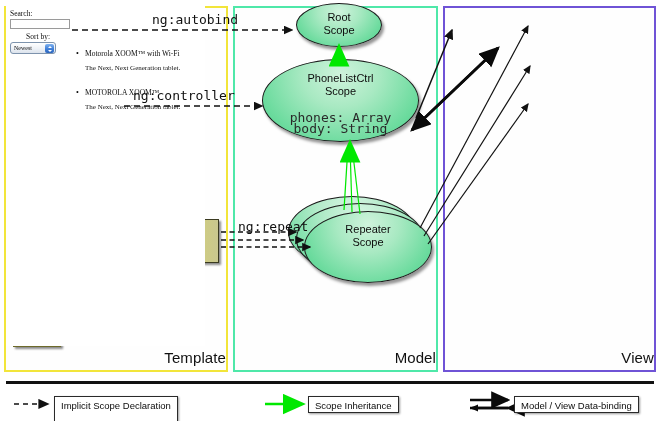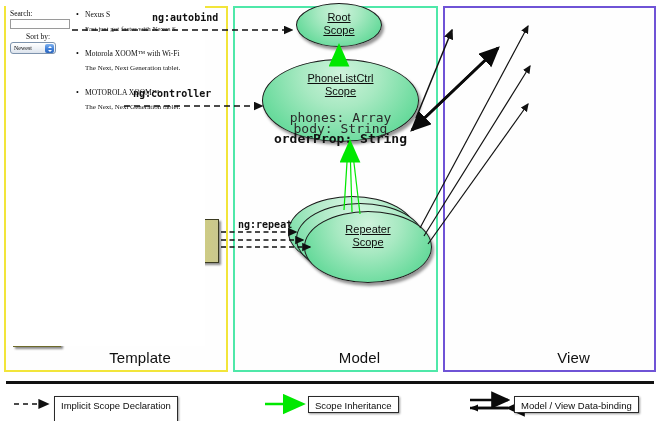--- a/index.html
+++ b/index.html
@@ -31,25 +31,24 @@
     box-sizing: border-box;
   }
   .col-template { left: 4px;  width: 224px; border: 2px solid #f2e53a; }
   .col-model    { left: 233px; width: 205px; border: 2px solid #4fe8a9; }
   .col-view     { left: 443px; width: 213px; border: 2px solid #6f53d6; }
 
   .col-label {
     position: absolute;
     bottom: 4px;
     width: 100%;
-    text-align: center;
+    text-align: right;
     font-size: 15px;
     color: #101010;
     letter-spacing: .1px;
-    margin-left: 24px;
   }
 
   
   .codebox {
     position: absolute;
     background: linear-gradient(to bottom, #f6f272 0%, #efe94e 45%, #e9e23c 100%);
     border: 1px solid #6d6a2a;
     box-shadow: 2px 2px 2px rgba(0,0,0,.45);
     font-family: "DejaVu Sans Mono", monospace;
     font-size: 8px;
@@ -76,21 +75,20 @@
     background: radial-gradient(ellipse at 50% 18%, #cff3dc 0%, #a8e9c2 35%, #6fdca0 72%, #48cf89 100%);
     box-shadow: 2px 3px 3px rgba(0,0,0,.42);
     box-sizing: border-box;
     text-align: center;
     color: #0c0c0c;
   }
   .ellipse .title {
     font-family: "Liberation Sans", sans-serif;
     font-size: 11px;
     line-height: 12.5px;
-    text-decoration: underline;
   }
   .ellipse .props {
     font-family: "DejaVu Sans Mono", monospace;
     font-size: 13px;
     line-height: 10.5px;
     color: #2a2a2a;
     margin-top: 16px;
   }
   .ellipse .props .b { font-weight: bold; color: #111; }
 
@@ -176,22 +174,22 @@
     font-size: 7px;
     color: #111;
     margin-top: 6px;
     white-space: nowrap;
   }
 
   
   .conn-label {
     position: absolute;
     font-family: "DejaVu Sans Mono", monospace;
-    font-size: 10px;
-    font-weight: bold;
+    font-size: 13px;
+    font-weight: normal;
     color: #101010;
     white-space: nowrap;
   }
 
   
   .legend-rule {
     position: absolute;
     left: 6px; top: 381px;
     width: 648px; height: 3px;
     background: #111;
@@ -260,21 +258,20 @@
     <div class="title">Root</div>
     <div class="title">Scope</div>
   </div>
 
   <div class="ellipse" style="left:262px; top:59px; width:157px; height:83px; padding-top:12px;text-align:center;">
     <div class="title">PhoneListCtrl</div>
     <div class="title">Scope</div>
     <div class="props">
       <div>phones: Array</div>
       <div>body: String</div>
-      <div class="b">orderProp: String</div>
     </div>
   </div>
 
   <div class="stackghost" style="left:288px; top:196px; width:128px; height:72px;"></div>
   <div class="stackghost" style="left:296px; top:203px; width:128px; height:72px;"></div>
   <div class="ellipse" style="left:304px; top:211px; width:128px; height:72px; padding-top:11px;">
     <div class="title">Repeater</div>
     <div class="title">Scope</div>
   </div>
 
@@ -282,24 +279,20 @@
 
     <div class="view-label" style="left:4px; top:3px;">Search:</div>
     <input class="view-input" type="text" style="left: 4px; top: 13px; width: 60px; height: 10px; font-family: &quot;Liberation Serif&quot;, serif; font-size: 6px; padding: 0px 2px;" value="">
 
     <div class="view-label" style="left:4px; top:26px;margin-left:16px;">Sort by:</div>
     <div class="view-select" style="left:4px; top:36px; width:46px; height:12px;">
       <span>Newest</span>
       <span class="sel-btn"></span>
     </div>
 
-    <div class="phone-item" style="left:79px; top:4px;">
-      <div class="phone-name">Nexus S</div>
-      <div class="phone-snip">Fast just got faster with Nexus S.</div>
-    </div>
     <div class="phone-item" style="left:79px; top:43px;">
       <div class="phone-name">Motorola XOOM™ with Wi-Fi</div>
       <div class="phone-snip">The Next, Next Generation tablet.</div>
     </div>
     <div class="phone-item" style="left:79px; top:82px;">
       <div class="phone-name">MOTOROLA XOOM™</div>
       <div class="phone-snip">The Next, Next Generation tablet.</div>
     </div>
   </div>
 

